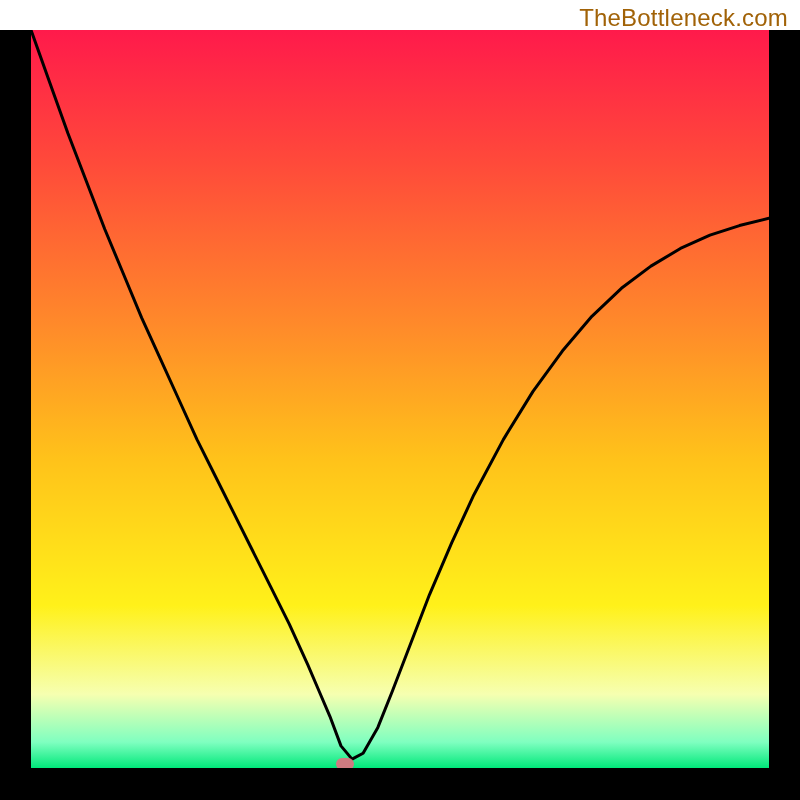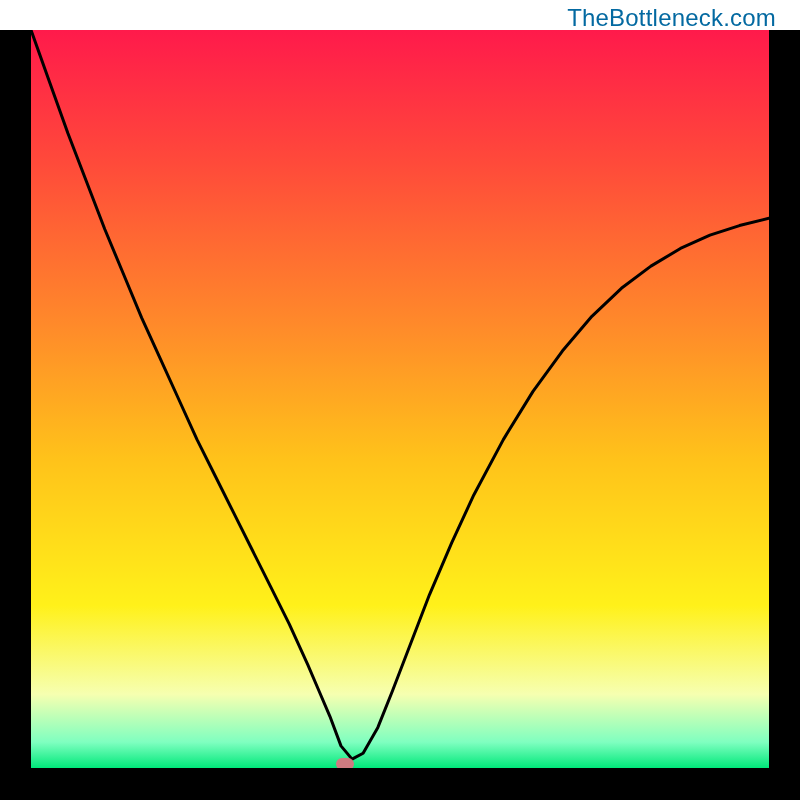--- a/index.html
+++ b/index.html
@@ -12,24 +12,24 @@
     font-family: Arial, Helvetica, sans-serif;
   }
   .wrap {
     position: relative;
     width: 800px;
     height: 800px;
   }
   .watermark {
     position: absolute;
     top: 4px;
-    right: 24px;
+    right: 12px;
     font-size: 24px;
     font-weight: 500;
-    color: #0369a1;
+    color: #a16207;
     letter-spacing: 0.2px;
     z-index: 20;
   }
   .outer {
     position: absolute;
     left: 0;
     top: 30px;
     width: 800px;
     height: 770px;
     background: #000000;

